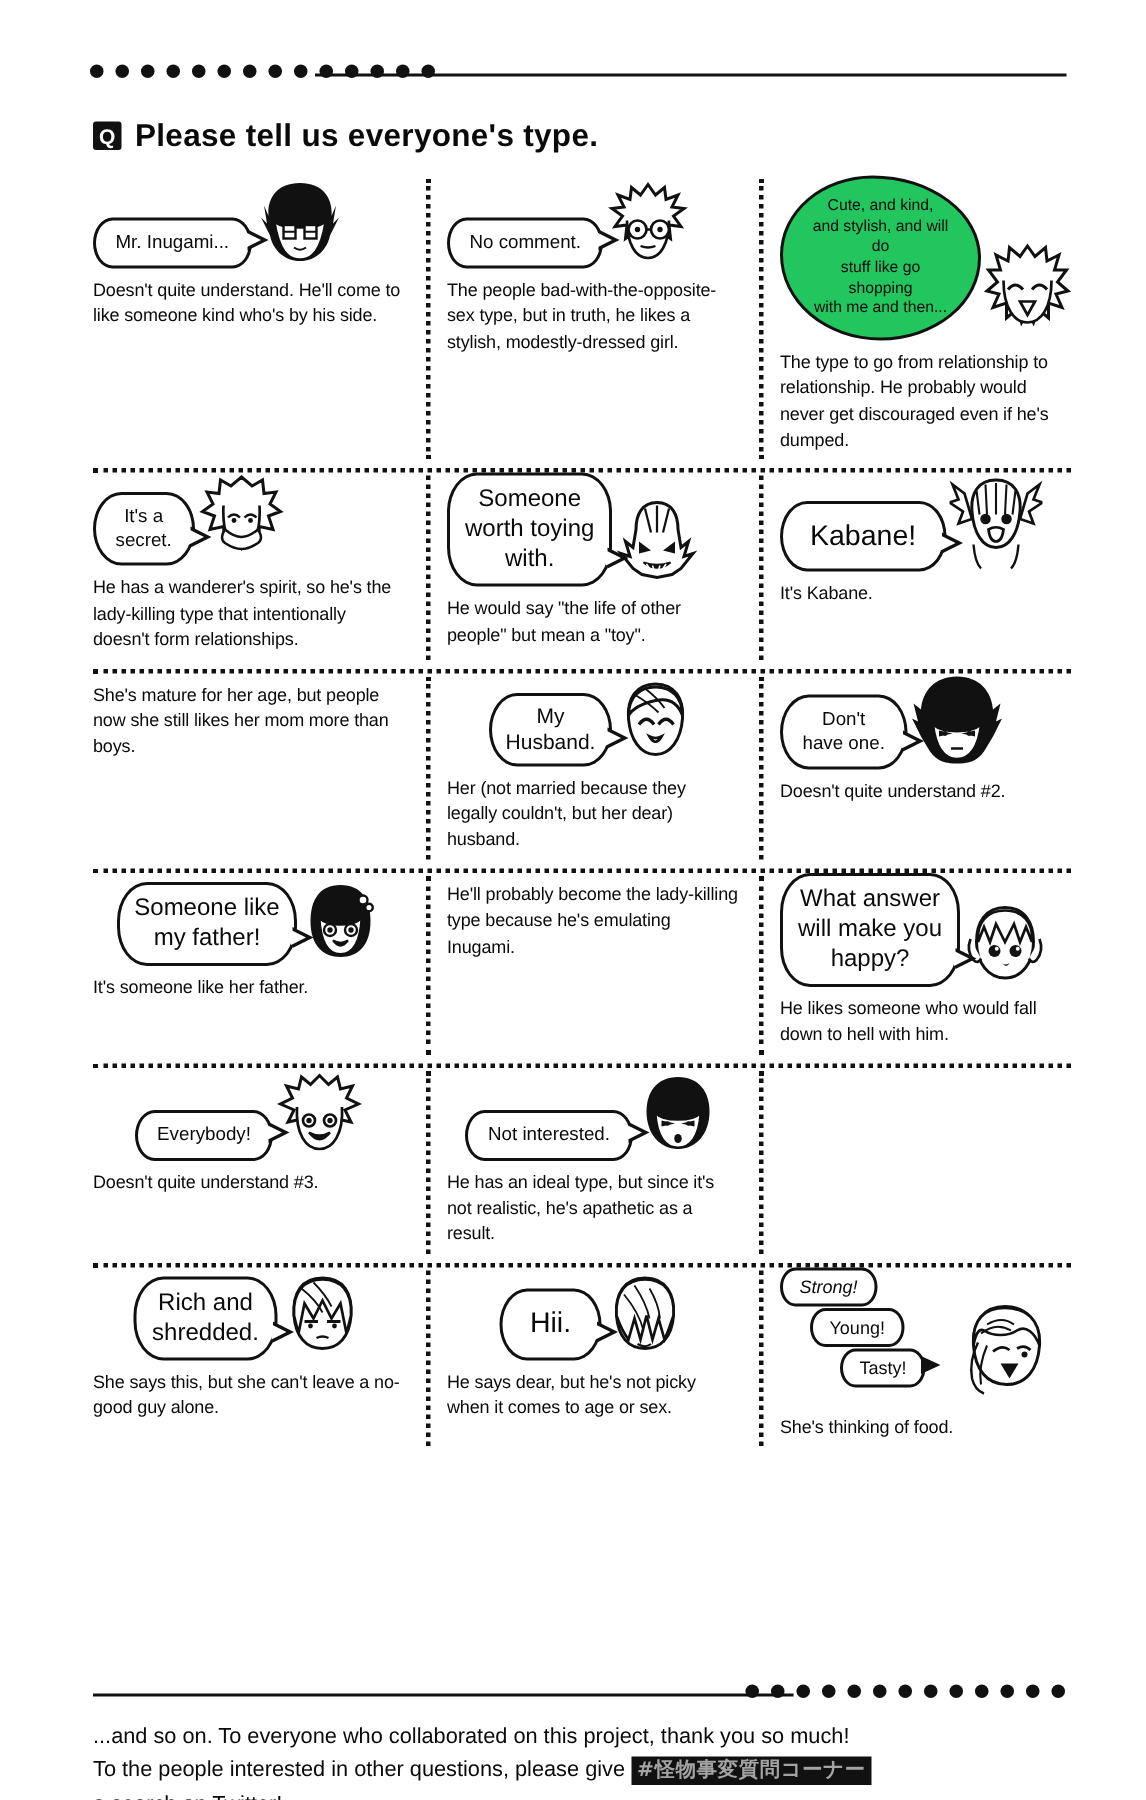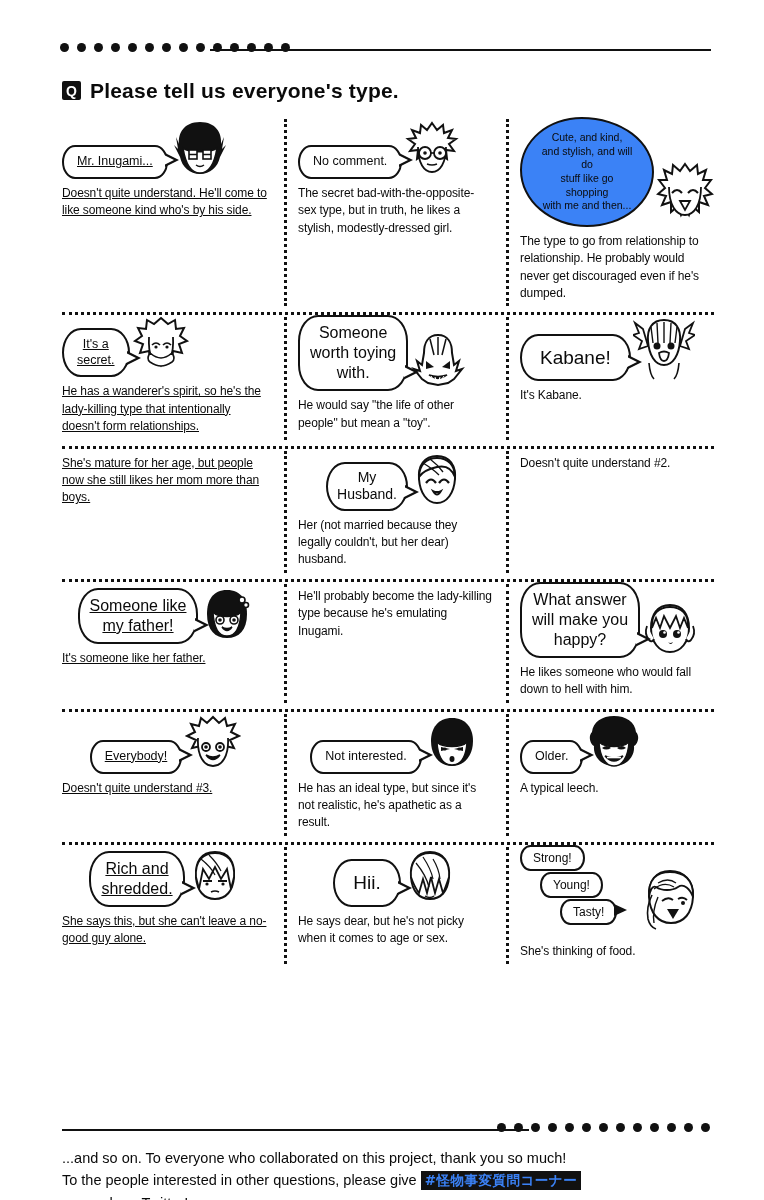--- a/index.html
+++ b/index.html
@@ -87,21 +87,21 @@
     width: 652px;
   }
   .row {
     display: flex;
     position: relative;
   }
   .row .cell {
     position: relative;
     box-sizing: border-box;
   }
-  .cell.c0 { width: 222px; padding-right: 14px; text-decoration: underline; }
+  .cell.c0 { width: 222px; padding-right: 14px; }
   .cell.c1 { width: 222px; padding-left: 14px; padding-right: 14px; }
   .cell.c2 { width: 208px; padding-left: 14px; }
 
   
   .vsep {
     position: absolute;
     top: 2px;
     bottom: 6px;
     width: 0;
     border-left: 3px dotted #111;
@@ -160,21 +160,21 @@
     border-top: 5px solid transparent;
     border-bottom: 5px solid transparent;
     border-left: 10px solid #fff;
     z-index: 3;
   }
 
   
   .cloud {
     position: relative;
     border: 2.5px solid #111;
-    background: #3b82f6;
+    background: #22c55e;
     border-radius: 46% 54% 50% 50% / 48% 50% 50% 52%;
     padding: 12px 16px;
     font-size: 10.5px;
     line-height: 1.3;
     text-align: center;
     white-space: pre-line;
     z-index: 2;
   }
 
   
@@ -182,21 +182,21 @@
   .shout {
     position: absolute;
     border: 2.5px solid #111;
     background: #fff;
     border-radius: 16px / 20px;
     font-size: 12px;
     padding: 4px 11px;
     text-align: center;
     z-index: 2;
   }
-  .shout.s1 { left: 0;   top: 0;  }
+  .shout.s1 { left: 0;   top: 0; font-style: italic;  }
   .shout.s2 { left: 20px; top: 27px; }
   .shout.s3 { left: 40px; top: 54px; }
   .shout.s3::after {
     content: "";
     position: absolute;
     right: -12px;
     bottom: 7px;
     width: 0; height: 0;
     border-top: 6px solid transparent;
     border-bottom: 6px solid transparent;
@@ -242,21 +242,21 @@
   }
   .dotrow.right { right: 4px; top: 2px; }
   .footer-text {
     margin-top: 6px;
     margin-left: 12px;
     font-size: 14.5px;
     line-height: 1.55;
   }
   .hashtag {
     background: #111;
-    color: #3b82f6;
+    color: #a3a3a3;
     padding: 1px 4px 2px 4px;
     font-weight: bold;
     letter-spacing: 0.5px;
     font-family: "DejaVu Sans", sans-serif;
     font-size: 13.5px;
   }
   .nowrap { white-space: nowrap; }
 </style>
 </head>
 <body>
@@ -320,21 +320,21 @@
               <path d="M14 28 C14 44 20 53 28 53 C36 53 42 44 42 28" fill="#fff" stroke="#111" stroke-width="1.8"></path>
               <circle cx="21" cy="34" r="6" fill="#fff" stroke="#111" stroke-width="1.8"></circle>
               <circle cx="36" cy="34" r="6" fill="#fff" stroke="#111" stroke-width="1.8"></circle>
               <path d="M27 34 h3" stroke="#111" stroke-width="1.6"></path>
               <circle cx="21" cy="34" r="1.8" fill="#111"></circle>
               <circle cx="36" cy="34" r="1.8" fill="#111"></circle>
               <path d="M23 45 q5 2 10 0" stroke="#111" stroke-width="1.5" fill="none"></path>
             </svg>
           </div>
         </div>
-        <div class="caption">The secret bad-with-the-opposite-sex type, but in truth, he likes a stylish, modestly-dressed girl.</div>
+        <div class="caption">The people bad-with-the-opposite-sex type, but in truth, he likes a stylish, modestly-dressed girl.</div>
       </div>
 
       <div class="cell c2">
         <div class="bubble-row tall">
           <div class="cloud">Cute, and kind,
 and stylish, and will do
 stuff like go shopping
 with me and then...</div>
           <div class="face">
             <svg width="58" height="66" viewBox="0 0 58 66">
@@ -434,20 +434,35 @@
               <path d="M16 30 q5 -7 10 0" stroke="#111" stroke-width="2.2" fill="none"></path>
               <path d="M29 30 q5 -7 10 0" stroke="#111" stroke-width="2.2" fill="none"></path>
               <path d="M23 38 q4 7 8 0 q-4 2 -8 0 Z" fill="#fff" stroke="#111" stroke-width="1.8"></path>
             </svg>
           </div>
         </div>
         <div class="caption">Her (not married because they legally couldn't, but her dear) husband.</div>
       </div>
 
       <div class="cell c2">
+        <div class="bubble-row">
+          <div class="bubble tail-r">Don't
+have one.</div>
+          <div class="face">
+            <svg width="62" height="64" viewBox="0 0 62 64">
+              <path d="M31 2 C16 2 8 12 7 24 L2 20 L5 32 L1 30 L7 42 L13 52 C18 59 24 60 31 60 C38 60 44 59 49 52 L55 42 L61 30 L57 32 L60 20 L55 24 C54 12 46 2 31 2 Z" fill="#111"></path>
+              <path d="M15 34 C17 50 23 57 31 57 C39 57 45 50 47 34 C40 40 22 40 15 34 Z" fill="#fff" stroke="#111" stroke-width="1.6"></path>
+              <path d="M19 38 L28 40 L19 42 Z" fill="#111"></path>
+              <path d="M43 38 L34 40 L43 42 Z" fill="#111"></path>
+              <circle cx="23" cy="40" r="1.6" fill="#111"></circle>
+              <circle cx="39" cy="40" r="1.6" fill="#111"></circle>
+              <path d="M27 50 h8" stroke="#111" stroke-width="1.6"></path>
+            </svg>
+          </div>
+        </div>
         <div class="caption">Doesn't quite understand #2.</div>
       </div>
     </div>
     <div class="hsep"></div>
 
     <div class="row">
       <div class="vsep v1"></div>
       <div class="vsep v2"></div>
 
       <div class="cell c0">
@@ -533,36 +548,20 @@
               <path d="M39 31 L30 33 L39 35 Z" fill="#111"></path>
               <circle cx="21" cy="33" r="1.5" fill="#111"></circle>
               <circle cx="35" cy="33" r="1.5" fill="#111"></circle>
               <ellipse cx="28" cy="43" rx="2.5" ry="3" fill="#111"></ellipse>
             </svg>
           </div>
         </div>
         <div class="caption">He has an ideal type, but since it's not realistic, he's apathetic as a result.</div>
       </div>
 
-      <div class="cell c2">
-        <div class="bubble-row">
-          <div class="bubble tail-r">Older.</div>
-          <div class="face">
-            <svg width="58" height="60" viewBox="0 0 58 60">
-              <path d="M29 2 C17 2 8 8 7 18 C3 22 5 30 9 32 C8 42 16 52 29 52 C42 52 50 42 49 32 C53 30 55 22 51 18 C50 8 41 2 29 2 Z" fill="#111"></path>
-              <path d="M14 28 C15 44 21 52 29 52 C37 52 43 44 44 28 C38 34 20 34 14 28 Z" fill="#fff" stroke="#111" stroke-width="1.4"></path>
-              <path d="M17 34 q5 -4 9 0 q-5 3 -9 0 Z" fill="#111"></path>
-              <path d="M32 34 q5 -4 9 0 q-5 3 -9 0 Z" fill="#111"></path>
-              <path d="M20 42 q9 10 18 0 q-9 4 -18 0 Z" fill="#111" stroke="#111" stroke-width="1.4"></path>
-              <path d="M22 43.5 h14" stroke="#fff" stroke-width="1.6"></path>
-            </svg>
-          </div>
-        </div>
-        <div class="caption">A typical leech.</div>
-      </div>
     </div>
     <div class="hsep"></div>
 
     <div class="row">
       <div class="vsep v1"></div>
       <div class="vsep v2"></div>
 
       <div class="cell c0">
         <div class="bubble-row center">
           <div class="bubble tail-r sm">Rich and

